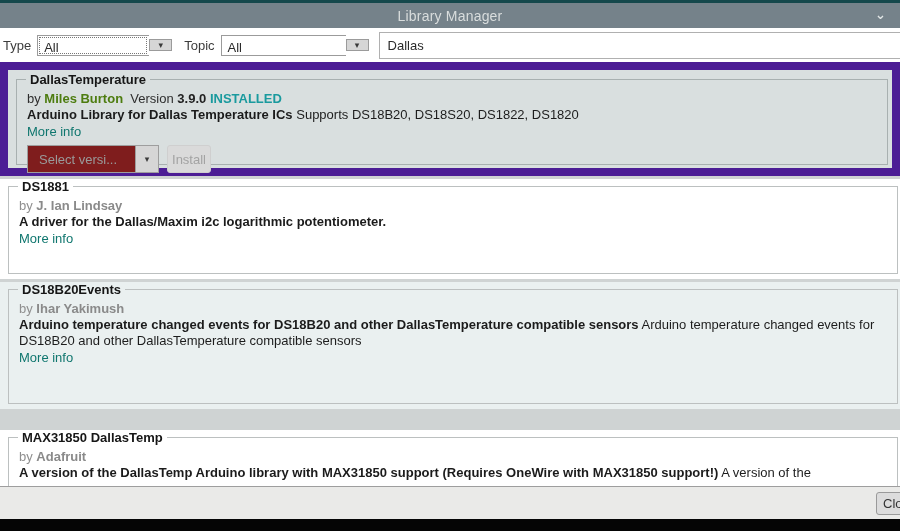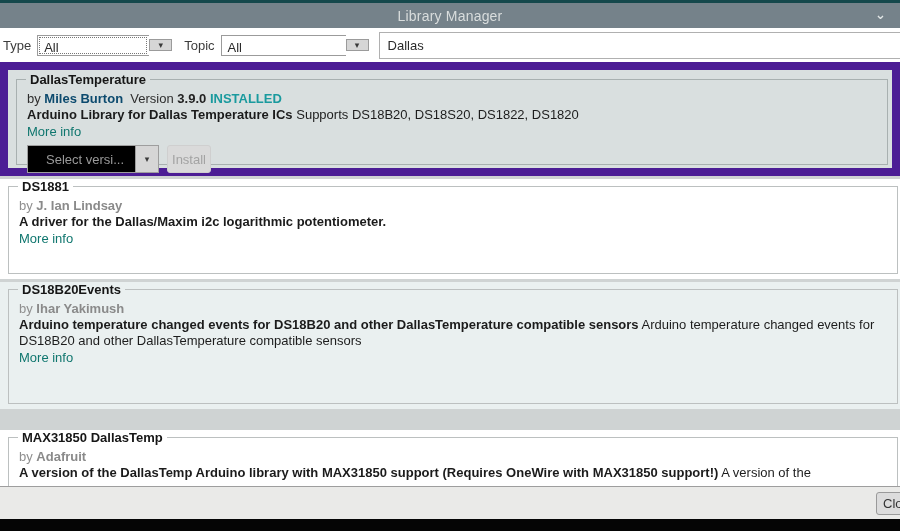--- a/index.html
+++ b/index.html
@@ -40,26 +40,26 @@
   .entry .byline { color:#8f8f8f; margin:2px 0 1px 1px; }
   .entry .byline b { color:#8a8a8a; }
   .entry .desc { margin:1px 0 1px 1px; line-height:16px; }
   .entry .desc b { color:#1b1b1b; }
   .moreinfo { color:#0f766e; display:inline-block;
     margin:0 0 0 1px; cursor:pointer; }
   
   .entry.selected { border:8px solid #4c1d95; background:#d9dfdf; height:114px; }
   .entry.selected fieldset { border-color:#a8b0b0; margin:2px 4px 0 8px; }
   .entry.selected .byline { color:#2e2e2e; }
-  .entry.selected .byline b { color:#0c4a6e; }
+  .entry.selected .byline b { color:#4d7c0f; }
   .badge-installed { color:#1a9a9e; font-weight:bold; }
   .ver { font-weight:bold; color:#222; }
   .controls { display:flex; margin:6px 0 0 1px; height:28px; }
-  .controls .cfield { width:108px; background:#000000; border:1px solid #9e9e9e;
-    border-right:none; color:#9a9a9a; padding:6px 0 0 18px; }
+  .controls .cfield { width:108px; background:#7f1d1d; border:1px solid #9e9e9e;
+    border-right:none; color:#9a9a9a; padding:6px 0 0 11px; }
   .controls .cbtn { width:24px; background:#d6d6d6; border:1px solid #9e9e9e;
     display:flex; align-items:center; justify-content:center; font-size:9px; color:#3a3a3a; }
   .btn-install { margin-left:8px; width:44px; background:#dadada; border:1px solid #cfcfcf;
     border-radius:3px; color:#a3a3a3; font-family:inherit; font-size:13px; }
   .entry.row2 { height:100px; margin-top:2px; }
   .entry.row3 { height:127px; margin-top:3px; background:#eaf0f0; }
   .entry.row4 { height:70px; margin-top:21px; }
   
   .footer { position:absolute; left:0; right:0; bottom:12px; height:33px;
     background:#eaeae8; border-top:1px solid #9e9e9e; }

